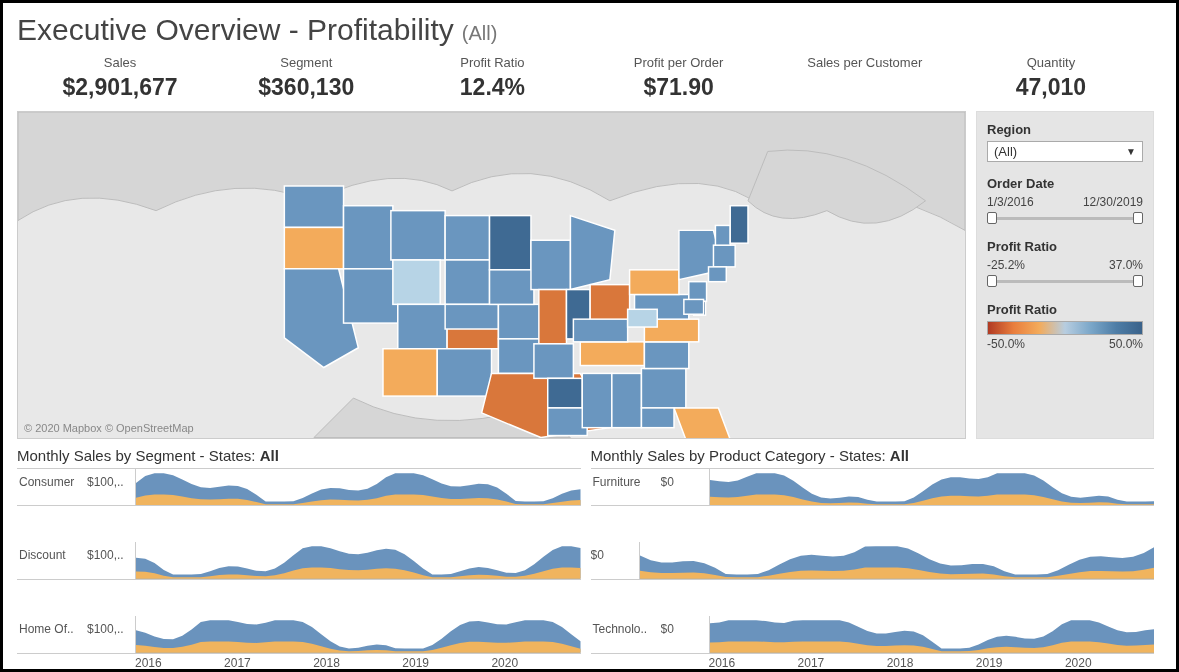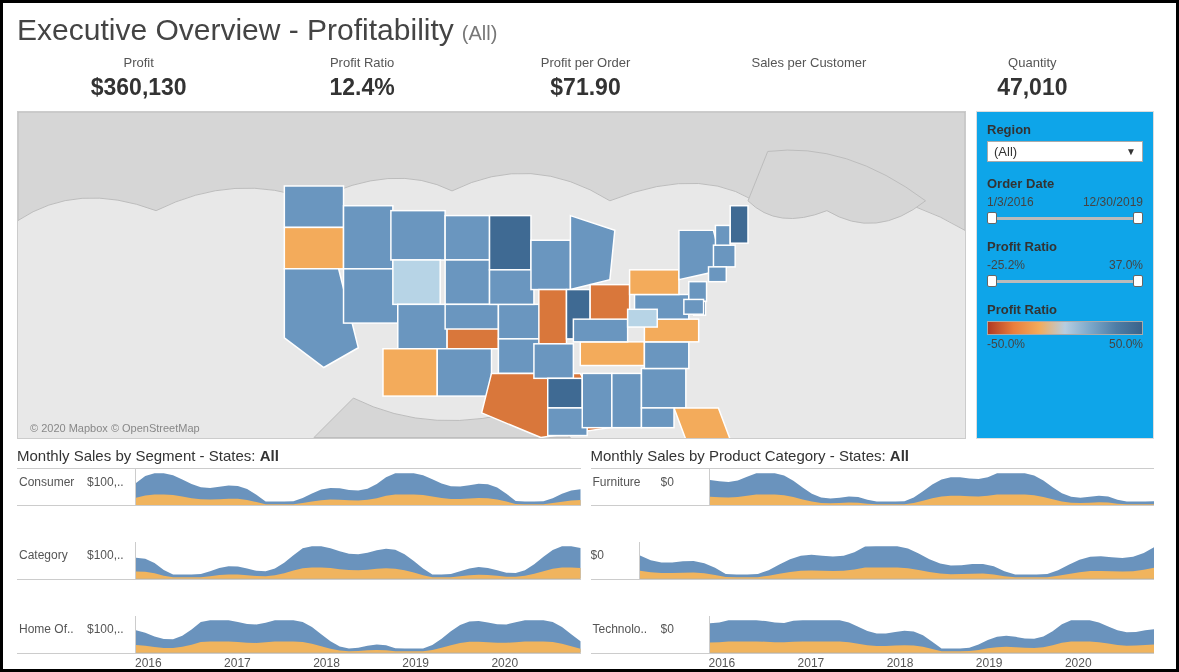--- a/index.html
+++ b/index.html
@@ -15,22 +15,22 @@
   .dashboard { padding: 10px 22px 6px 14px; display: flex; flex-direction: column; height: 100%; }
   .title-row { display: flex; align-items: baseline; gap: 8px; margin-bottom: 8px; }
   .title { font-size: 30px; font-weight: 400; color: #444; }
   .title-filter { font-size: 20px; color: #777; }
   .kpi-row { display: flex; justify-content: space-between; padding: 0 10px 10px 10px; }
   .kpi { text-align: center; flex: 1; }
   .kpi-label { font-size: 13px; color: #555; margin-bottom: 4px; }
   .kpi-value { font-size: 23px; font-weight: 600; color: #333; }
   .mid-row { display: flex; gap: 10px; height: 330px; }
   .map-panel { flex: 1; border: 1px solid #ccc; position: relative; background: #e8e8e8; overflow: hidden; }
-  .map-attrib { position: absolute; left: 12px; bottom: 4px; font-size: 11px; color: #888; }
-  .filters-panel { width: 178px; background: #0ea5e9; border: 1px solid #ddd; padding: 10px 10px; display: flex; flex-direction: column; gap: 14px; font-size: 13px; }
+  .map-attrib { position: absolute; left: 6px; bottom: 4px; font-size: 11px; color: #888; }
+  .filters-panel { width: 178px; background: #e5e5e5; border: 1px solid #ddd; padding: 10px 10px; display: flex; flex-direction: column; gap: 14px; font-size: 13px; }
   .filter-label { font-weight: 600; color: #333; margin-bottom: 4px; }
   .dropdown { border: 1px solid #aaa; background: #fff; padding: 2px 6px; display: flex; justify-content: space-between; align-items: center; font-size: 13px; cursor: pointer; }
   .dropdown .caret { font-size: 10px; }
   .slider-vals { display: flex; justify-content: space-between; font-size: 12px; color: #444; margin-bottom: 2px;}
   .slider-track { position: relative; height: 14px; }
   .slider-track .track { position: absolute; left: 6px; right: 6px; top: 6px; height: 3px; background: #bbb; }
   .slider-track .handle { position: absolute; width: 10px; height: 12px; background: #fff; border: 1px solid #666; border-radius: 2px; top: 1px; }
   .gradient-bar { height: 14px; background: linear-gradient(to right, #b03a23, #e97e3d, #f3ab5b, #b7cde0, #7ba7c9, #4e7da6, #3a628a); border: 1px solid #aaa; }
   .gradient-labels { display: flex; justify-content: space-between; font-size: 12px; color: #444; margin-top: 2px; }
   .bottom-row { display: flex; gap: 10px; margin-top: 8px; flex: 1; }
@@ -57,21 +57,25 @@
 <body>
 
 <div class="dashboard">
   <div class="title-row">
     <span class="title">Executive Overview - Profitability</span>
     <span class="title-filter">(All)</span>
   </div>
 
   <div class="kpi-row">
     <div class="kpi">
-      <div class="kpi-label">Profit</div>
+      <div class="kpi-label">Sales</div>
+      <div class="kpi-value">$2,901,677</div>
+    </div>
+    <div class="kpi">
+      <div class="kpi-label">Segment</div>
       <div class="kpi-value">$360,130</div>
     </div>
     <div class="kpi">
       <div class="kpi-label">Profit Ratio</div>
       <div class="kpi-value">12.4%</div>
     </div>
     <div class="kpi">
       <div class="kpi-label">Profit per Order</div>
       <div class="kpi-value">$71.90</div>
     </div>
@@ -206,21 +210,21 @@
       <div class="sm-rowlabel">Consumer</div>
       <div class="sm-axislabel">$100,..</div>
       <div class="sm-chart">
               <svg viewBox="0 0 432 34" width="100%" height="100%" preserveAspectRatio="none">
     <path d="M0,34 L0,12.90622378029137 L9,6.568123871455484 L18,4 L27,4 L36,5.788080727095526 L45,9.723422939857361 L54,13.965707524828666 L63,16.815611440633884 L72,17.4984422127421 L81,16.498696076755294 L90,15.289760900510132 L99,15.588123542823332 L108,18.485622269481137 L117,23.871043575333047 L126,30 L135,30 L144,30 L153,29.78385226772214 L162,26.77529463885093 L171,22.56808973212247 L180,19.032314280953866 L189,17.44055445759734 L198,17.889947055282335 L207,19.290806840637252 L216,19.925381676925124 L225,18.311507813470044 L234,13.962037533441372 L243,7.679585045495909 L252,4 L261,4 L270,4 L279,5.732267036624261 L288,9.48573126841416 L297,13.41397333039119 L306,15.87555319711344 L315,16.195151753453874 L324,14.955777245567425 L333,13.685945451310047 L342,14.090991733818083 L351,17.192663920454233 L360,22.784732644760055 L369,29.46401668825814 L378,30 L387,30 L396,29.796282765582504 L405,26.904859927480768 L414,22.95460298687587 L423,19.786303162148176 L432,18.58781787917814 L432,34 Z" fill="#6a93bd"></path>
                 <path d="M0,34 L0,26.61717832310198 L9,24.39884335500942 L18,23.5 L27,23.5 L36,24.125828254483437 L45,25.503198028950077 L54,26.987997633690036 L63,27.98546400422186 L72,28.224454774459737 L81,27.87454362686435 L90,27.451416315178548 L99,27.555843239988167 L108,28.569967794318398 L117,30.454865251366567 L126,32.6 L135,32.6 L144,32.6 L153,32.52434829370275 L162,31.471353123597826 L171,29.998831406242864 L180,28.761309998333854 L189,28.204194060159068 L198,28.361481469348817 L207,28.851782394223036 L216,29.07388358692379 L225,28.509027734714515 L234,26.98671313670448 L243,24.78785476592357 L252,23.5 L261,23.5 L270,23.5 L279,24.106293462818492 L288,25.420005943944957 L297,26.794890665636917 L306,27.656443618989705 L315,27.768303113708857 L324,27.3345220359486 L333,26.890080907958517 L342,27.03184710683633 L351,28.11743237215898 L360,30.07465642566602 L369,32.41240584089035 L378,32.6 L387,32.6 L396,32.52869896795388 L405,31.516700974618267 L414,30.134111045406556 L423,29.025206106751863 L432,28.60573625771235 L432,34 Z" fill="#f0b45e"></path>
               </svg>
             </div>
           </div>
           <div class="sm-row">
-      <div class="sm-rowlabel">Category</div>
+      <div class="sm-rowlabel">Discount</div>
       <div class="sm-axislabel">$100,..</div>
       <div class="sm-chart">
               <svg viewBox="0 0 432 34" width="100%" height="100%" preserveAspectRatio="none">
     <path d="M0,34 L0,14.63321777862106 L9,15.581365891575548 L18,19.508486142182996 L27,25.780842718184616 L36,30 L45,30 L54,30 L63,29.55667957828326 L72,26.9714585241575 L81,23.99749368694448 L90,22.298578044524405 L99,22.65267127313256 L108,24.587122690342103 L117,26.617088484851326 L126,26.97416277174218 L135,24.48094083366007 L144,19.157936772616495 L153,12.274612622238116 L162,5.817323431997508 L171,4 L180,4 L189,5.667592534395602 L198,8.56800443560315 L207,10.890148631658533 L216,11.3735258081511 L225,9.909923910139518 L234,7.5880378344278725 L243,6.160354414540574 L252,7.184145497373393 L261,11.242405517885985 L270,17.6135958945058 L279,24.548473362112873 L288,30 L297,30 L306,29.561595997603504 L315,27.125347090379627 L324,24.455672382283783 L333,23.16208419552649 L342,23.92356916063197 L351,26.16553231656963 L360,28.341438268819406 L369,28.686088752842316 L378,26.084893376241276 L387,20.648244197020908 L396,13.71821473251104 L405,7.301345497614285 L414,4 L423,4 L432,5.5964648385104 L432,34 Z" fill="#6a93bd"></path>
                 <path d="M0,34 L0,27.221626222517372 L9,27.553478062051443 L18,28.92797014976405 L27,31.123294951364617 L36,32.6 L45,32.6 L54,32.6 L63,32.44483785239914 L72,31.540010483455127 L81,30.49912279043057 L90,29.904502315583542 L99,30.0284349455964 L108,30.705492941619735 L117,31.415980969697966 L126,31.54095697010976 L135,30.668329291781024 L144,28.80527787041577 L153,26.39611441778334 L162,24.13606320119913 L171,23.5 L180,23.5 L189,24.083657387038464 L198,25.098801552461104 L207,25.91155202108049 L216,26.080734032852884 L225,25.56847336854883 L234,24.755813242049754 L243,24.2561240450892 L252,24.61445092408069 L261,26.034841931260097 L270,28.26475856307703 L279,30.691965676739507 L288,32.6 L297,32.6 L306,32.44655859916123 L315,31.59387148163287 L324,30.659485333799324 L333,30.206729468434272 L342,30.47324920622119 L351,31.257936310799373 L360,32.01950339408679 L369,32.14013106349481 L378,31.229712681684447 L387,29.326885468957318 L396,26.901375156378865 L405,24.655470924165 L414,23.5 L423,23.5 L432,24.05876269347864 L432,34 Z" fill="#f0b45e"></path>
               </svg>
             </div>
           </div>
           <div class="sm-row">
       <div class="sm-rowlabel">Home Of..</div>

